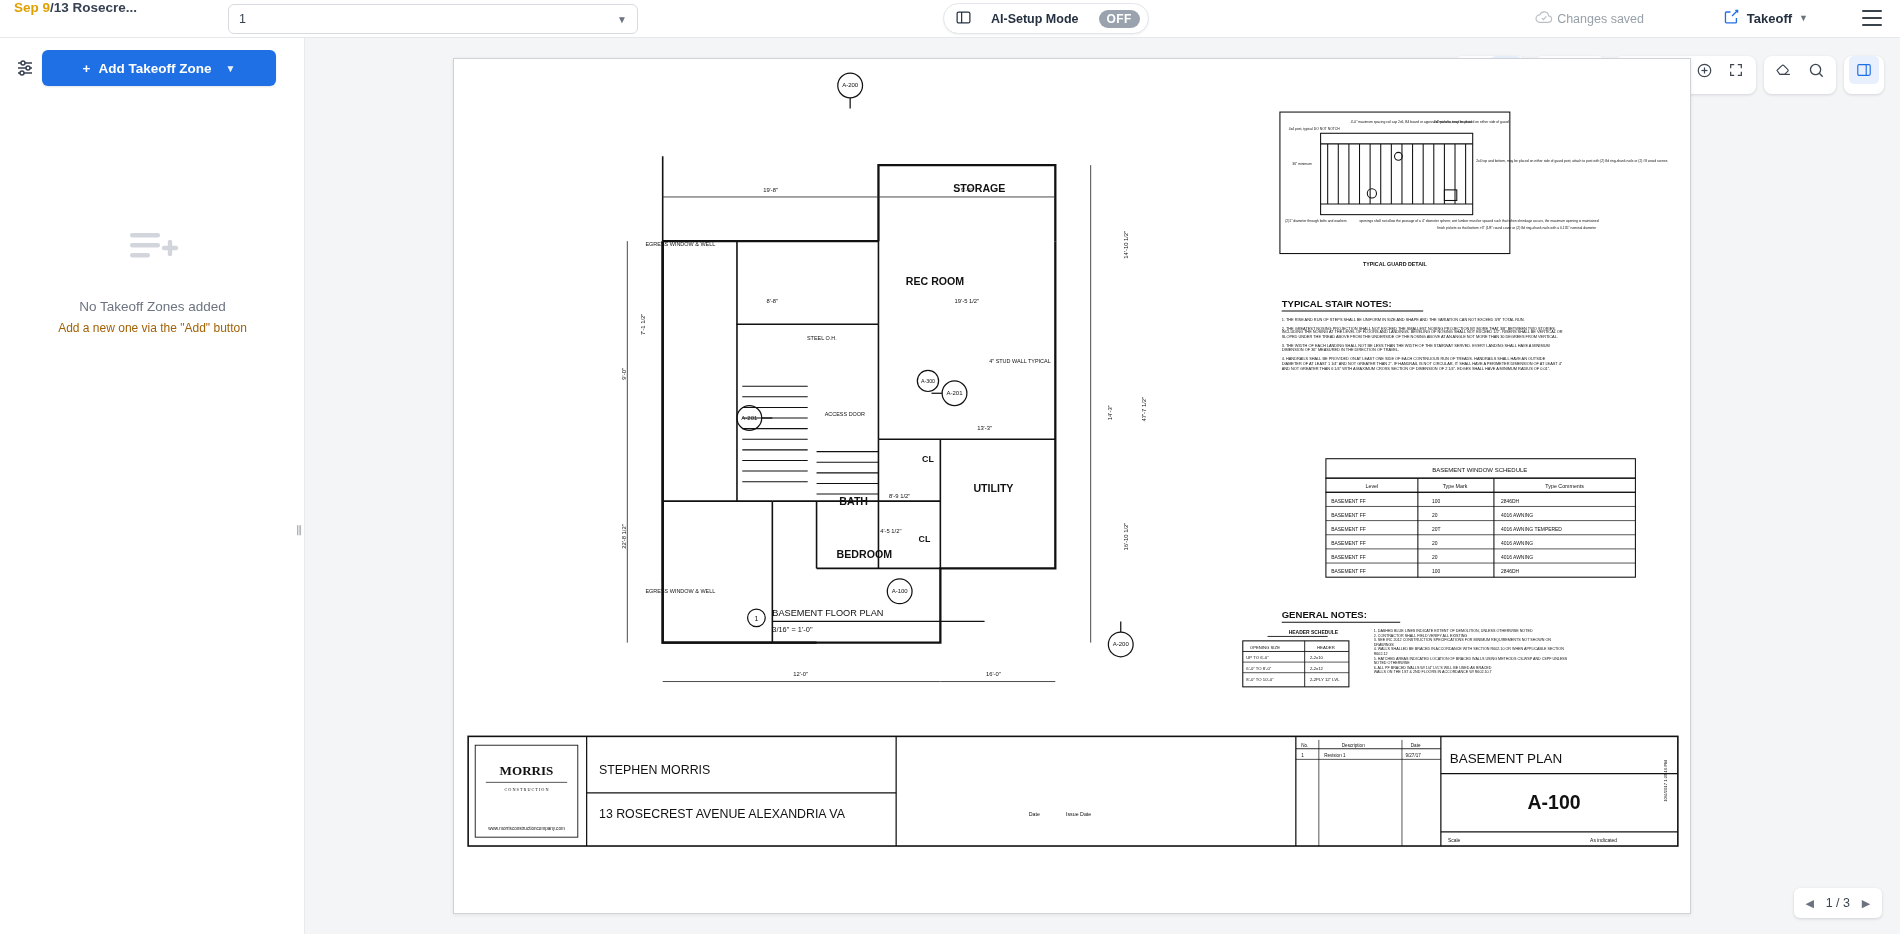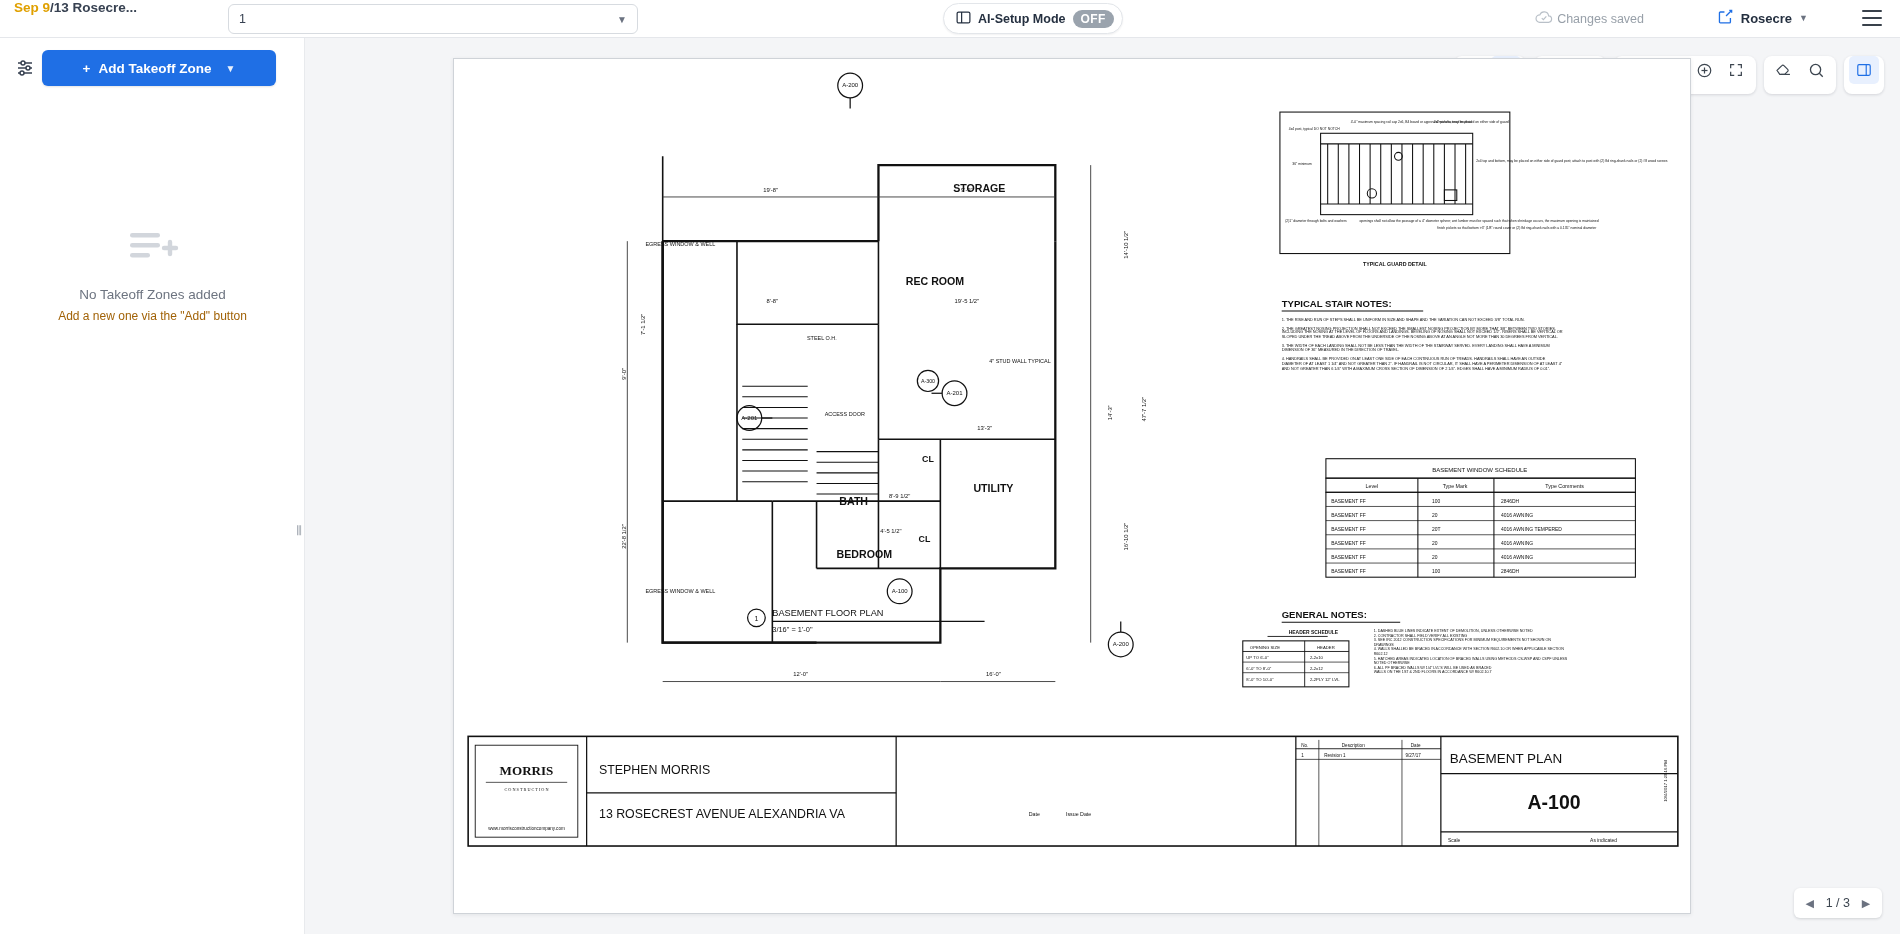--- a/index.html
+++ b/index.html
@@ -26,21 +26,21 @@
   .page-select {
     position: absolute; left: 228px; top: 4px; width: 410px; height: 30px;
     border: 1px solid #d7dbe0; border-radius: 6px; background: #fff;
     display: flex; align-items: center; padding: 0 10px; font-size: 12.5px; color: #374151;
   }
   .page-select .caret { margin-left: auto; color: #6b7280; font-size: 10px; }
 
   .ai-pill {
     position: absolute; left: 943px; top: 3px; height: 31px;
     border: 1px solid #e3e6ea; border-radius: 16px; background: #fff;
-    display: flex; align-items: center; gap: 7px; padding: 0 8px 0 12px;
+    display: flex; align-items: center; gap: 20px; padding: 0 8px 0 12px;
     box-shadow: 0 1px 2px rgba(16,24,40,.06);
     font-size: 12.5px; color: #253040; font-weight: 600;
   }
   .ai-pill .off {
     background: #9aa3ad; color: #fff; font-size: 12px; font-weight: 700;
     border-radius: 9px; padding: 2px 8px; letter-spacing: .4px;
   }
 
   .saved {
     position: absolute; right: 256px; top: 10px;
@@ -70,21 +70,21 @@
     display: flex; align-items: center; justify-content: center; gap: 8px;
     font-size: 13.5px; font-weight: 600;
     box-shadow: 0 1px 2px rgba(16,24,40,.12);
   }
   .add-zone-btn .chev { font-size: 10px; margin-left: 6px; opacity: .9; }
 
   .empty-state {
     position: absolute; left: 0; top: 190px; width: 305px; text-align: center;
   }
   .empty-state .icon { font-size: 34px; color: #d2d6dc; line-height: 1; }
-  .empty-state .t1 { margin-top: 14px; font-size: 13.5px; color: #6d7480; }
+  .empty-state .t1 { margin-top: 26px; font-size: 13.5px; color: #6d7480; }
   .empty-state .t2 { margin-top: 7px; font-size: 12px; color: #a16207; }
 
   .splitter {
     position: absolute; left: 292px; top: 480px; width: 12px; height: 26px;
     display: flex; align-items: center; justify-content: center;
     color: #9aa1aa; font-size: 13px; letter-spacing: -2px;
   }
 
   
   .canvas {
@@ -166,21 +166,21 @@
   </div>
 
   <div class="export">
     <span>
       <svg width="17" height="17" viewBox="0 0 18 18">
             <path d="M13 2.5h2.5V5" stroke="#1f6fe5" stroke-width="1.4" fill="none"></path>
             <path d="M15.4 2.6 9.6 8.4" stroke="#1f6fe5" stroke-width="1.4" fill="none"></path>
             <path d="M14.2 10.6v4.2a1 1 0 0 1-1 1H3.6a1 1 0 0 1-1-1V5.2a1 1 0 0 1 1-1h4.3" stroke="#1f6fe5" stroke-width="1.4" fill="none"></path>
           </svg>
     </span>
-    <span>Rosecre</span>
+    <span>Takeoff</span>
     <span class="caret" style="font-size:9px;color:#6b7280;">▼</span>
   </div>
 
   <div class="hamburger">
         <i></i>
         <i></i>
         <i></i>
       </div>
 </div>
 

